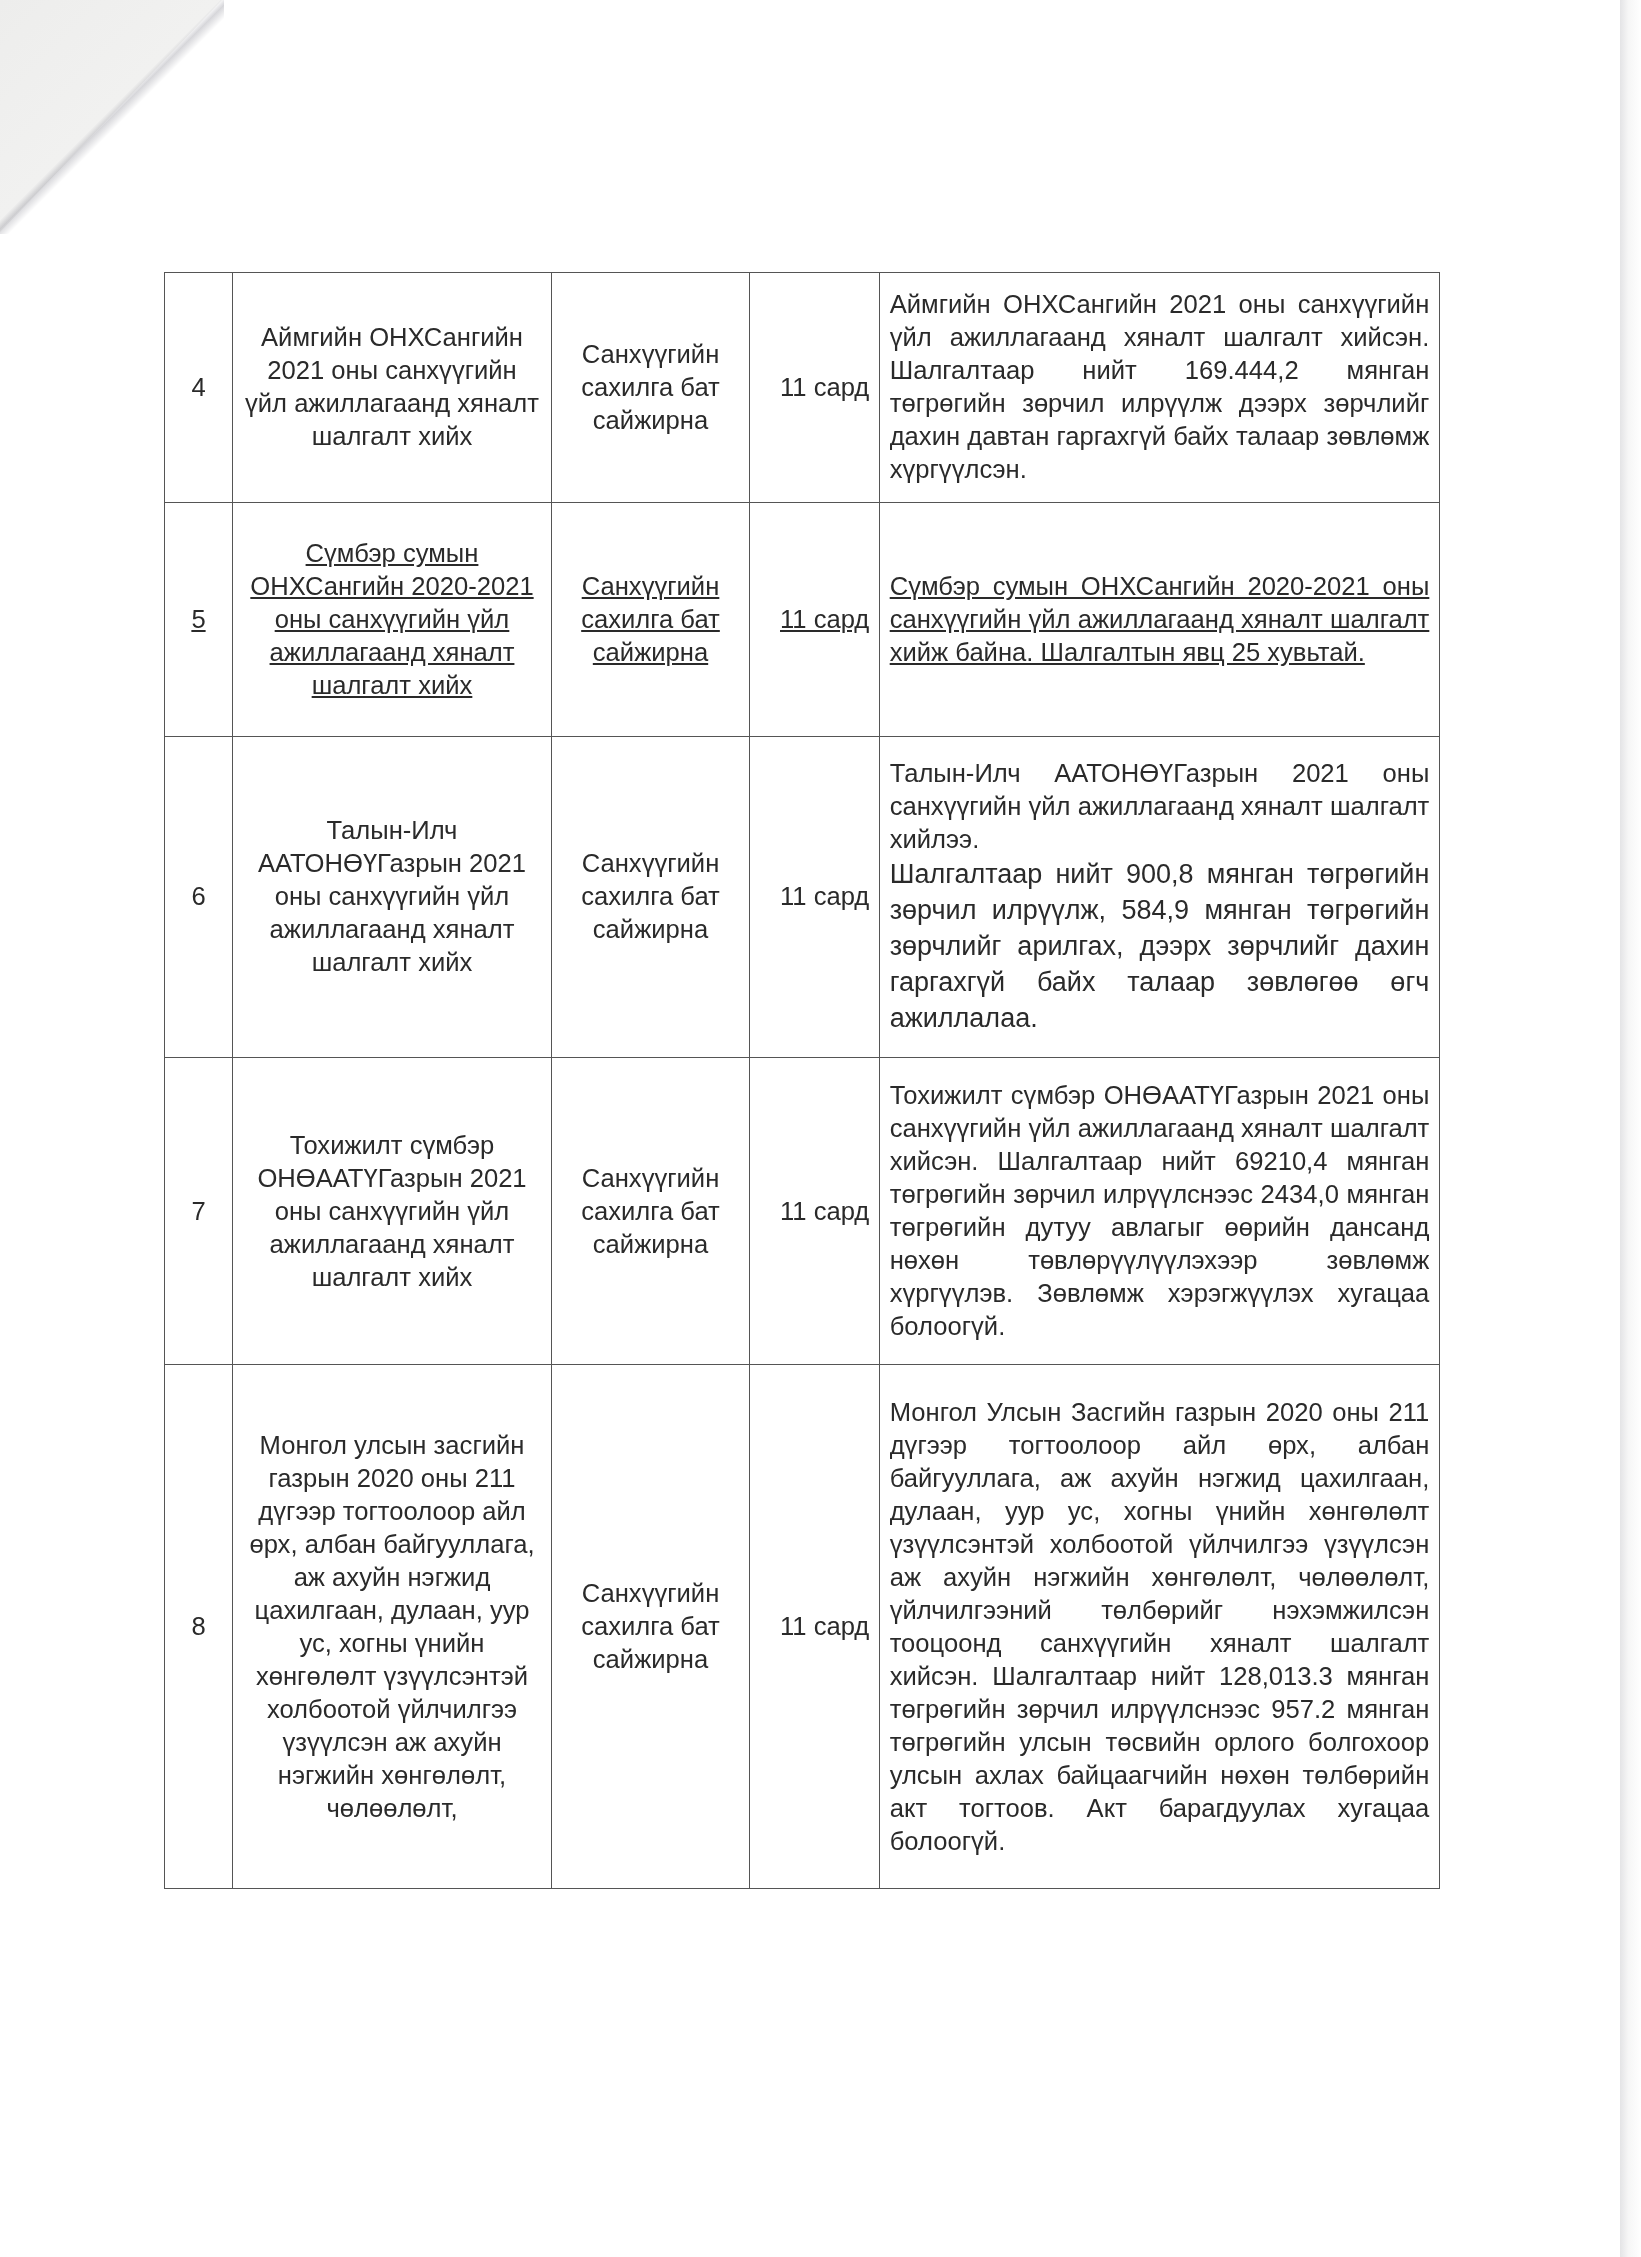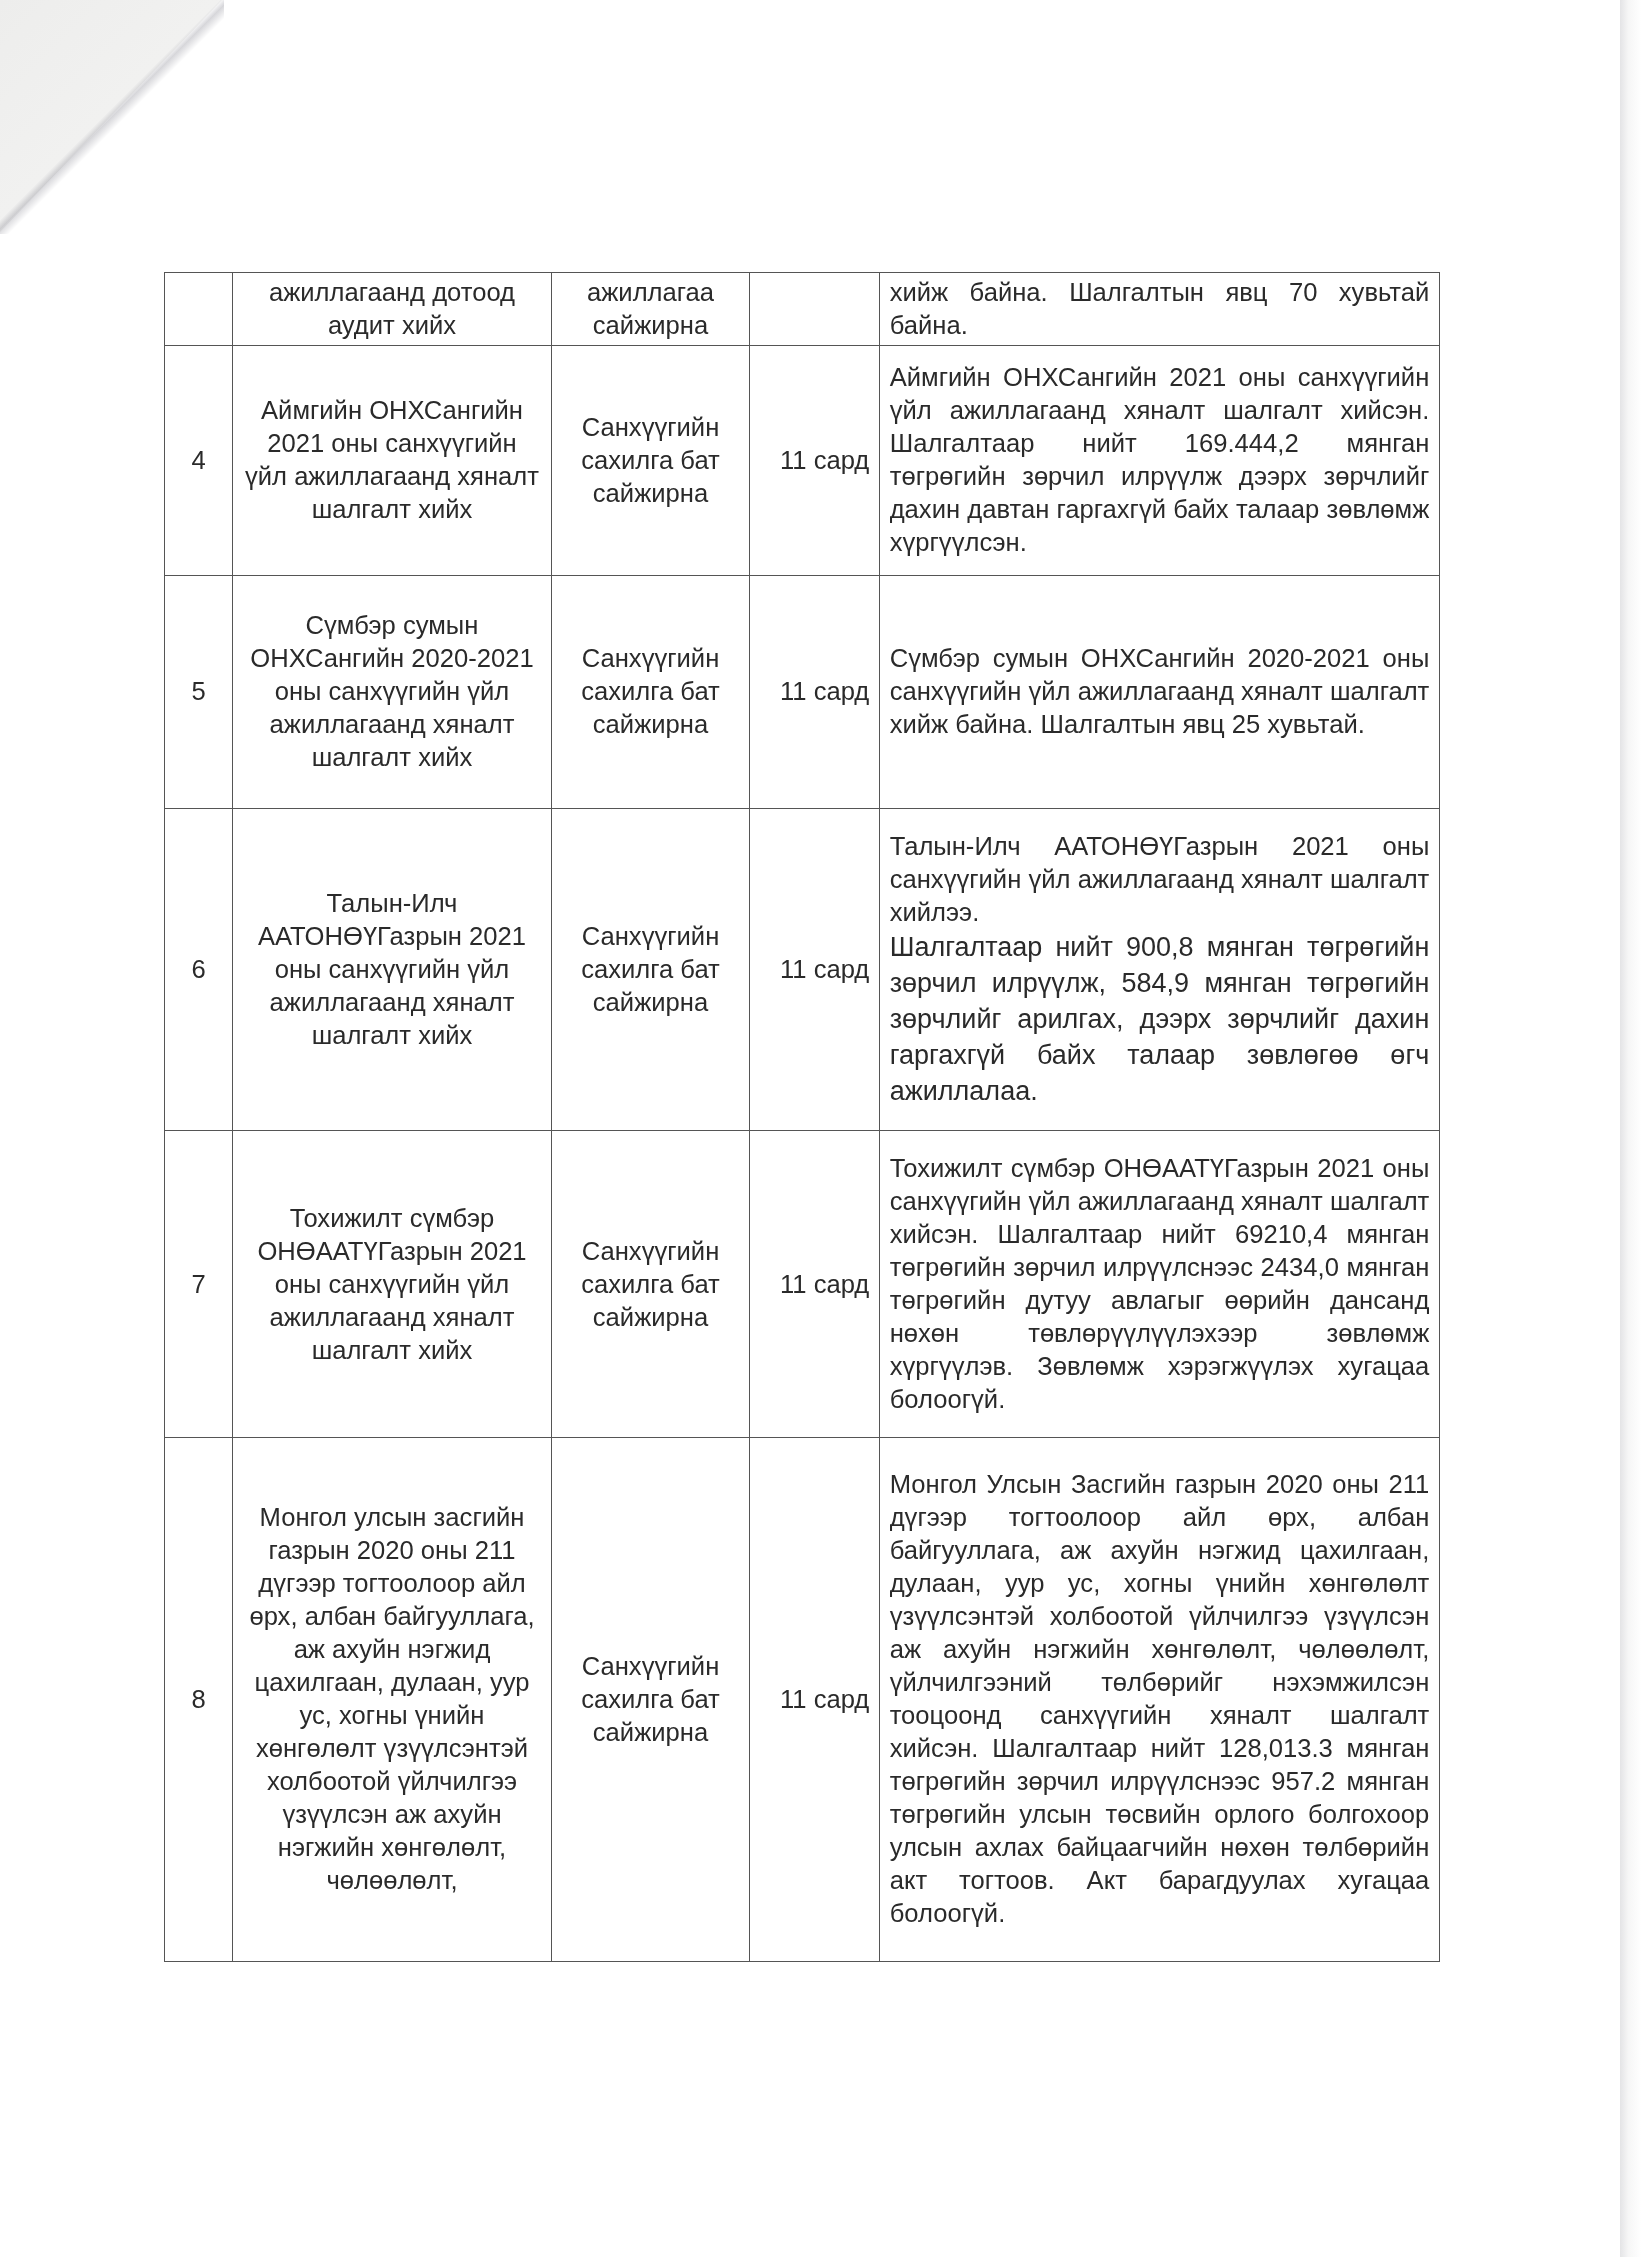--- a/index.html
+++ b/index.html
@@ -37,21 +37,21 @@
     padding: 1.9px 9.7px;
   }
   .col-num { width: 46px; text-align: center; padding: 0 !important; }
   .col-task { width: 294px; text-align: center; }
   .col-result { width: 176px; text-align: center; }
   .col-time { width: 108px; text-align: right; }
   .col-status { text-align: justify; text-align-last: left; }
   .status-text { display: block; }
   tr.r0 td { height: 68px; }
   tr.r4 td { height: 225px; }
-  tr.r5 td { height: 229px; }
+  tr.r5 td { height: 229px; text-decoration: underline; }
   tr.r6 td { height: 317px; }
   tr.r7 td { height: 302px; }
   tr.r8 td { height: 519px; }
   .task-text, .result-text { display: block; }
 </style>
 </head>
 <body>
 
 <div class="fold"></div>
 <div class="fold-shadow"></div>
@@ -59,33 +59,20 @@
 
 <table class="page-table">
   <colgroup>
     <col style="width:68px">
     <col style="width:319px">
     <col style="width:198px">
     <col style="width:130px">
     <col>
   </colgroup>
   <tbody>
-    <tr class="r0">
-      <td class="col-num"></td>
-      <td class="col-task">
-          <span class="task-text">ажиллагаанд дотоод аудит хийх</span>
-        </td>
-      <td class="col-result">
-          <span class="result-text">ажиллагаа сайжирна</span>
-        </td>
-      <td class="col-time"></td>
-      <td class="col-status">
-          <span class="status-text">хийж байна. Шалгалтын явц 70 хувьтай байна.</span>
-        </td>
-    </tr>
     <tr class="r4">
       <td class="col-num">4</td>
       <td class="col-task">
           <span class="task-text">Аймгийн ОНХСангийн 2021 оны санхүүгийн үйл ажиллагаанд хяналт шалгалт хийх</span>
         </td>
       <td class="col-result">
           <span class="result-text">Санхүүгийн сахилга бат сайжирна</span>
         </td>
       <td class="col-time">11 сард</td>
       <td class="col-status">

